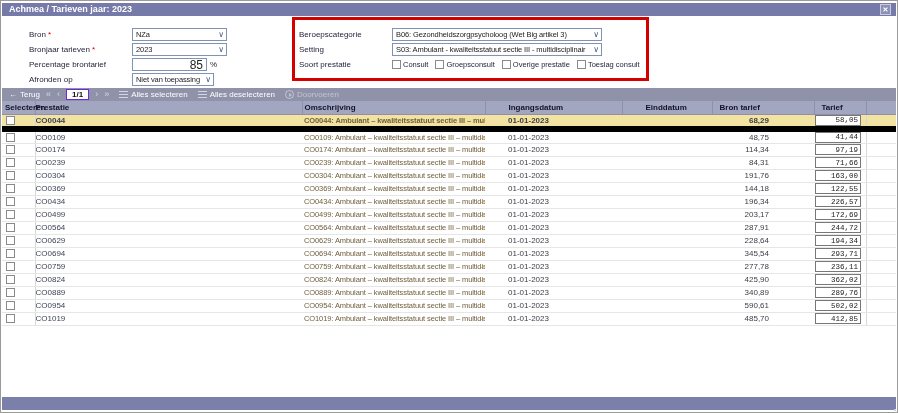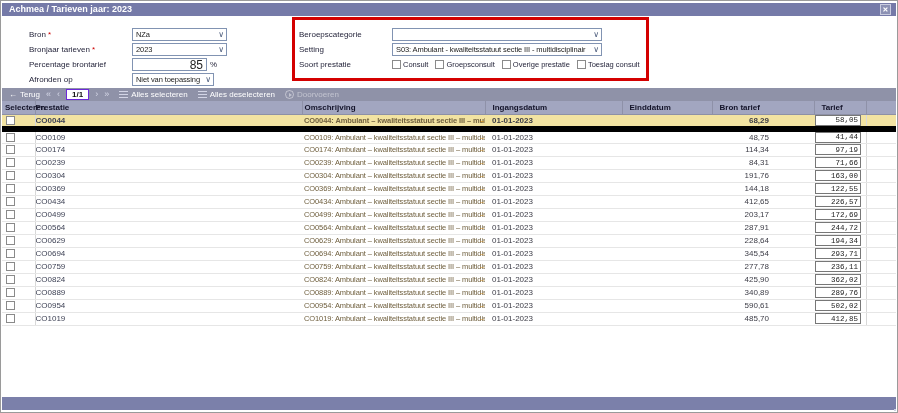--- a/index.html
+++ b/index.html
@@ -62,21 +62,21 @@
                 background:#fff; overflow:hidden; }
   table { border-collapse:collapse; table-layout:fixed; width:896px; }
   th { background:#a2a6c0; color:#14142a; font-size:8px; font-weight:bold; text-align:left;
        height:13px; padding:0; border-right:1px solid rgba(0,0,0,.12);
        border-bottom:1px solid #8d90a6; overflow:visible; white-space:nowrap; }
   td { height:13px; font-size:8px; color:#3c3c46; padding:0; white-space:nowrap;
        overflow:hidden; border-bottom:1px solid #e6e6e6; }
   th.h-sel { padding-left:3px; }
   th.h-code, td.c-code { }
   th.h-oms, td.c-oms { padding-left:2px; }
-  th.h-date, td.c-date { padding-left:7px;margin-top:8px; }
+  th.h-date, td.c-date { padding-left:23px;margin-top:8px; }
   th.h-bron { padding-left:7px; }
   td.c-bron { text-align:right; padding-right:45px; }
   th.h-tar { padding-left:7px; }
   td.c-sel { border-right:1px solid #d8d8d8; padding-left:4px; }
   td.c-tar { border-right:1px solid #d8d8d8; }
   td.c-code { color:#3f4356; }
   td.c-oms { color:#70603f; font-size:7.5px; letter-spacing:-0.1px; position:relative; }
   .trunc { position:absolute; right:1px; top:0; color:#e08a00; font-size:7px; }
   tr.selected td { background:#f2e3a2; font-weight:bold; border-bottom:6px solid #000000; }
   .tarief-input { width:46px; height:11px; margin:0 0 0 1px; border:1px solid #777;
@@ -118,20 +118,21 @@
     <span class="suffix" style="left:208px; top:42px;">%</span>
 
     <span class="f-label" style="left:27px; top:57px;">Afronden op</span>
     <div class="sel-box" style="left:130px; top:57px; width:82px;">
       <span>Niet van toepassing</span>
       <span class="sel-arrow">∨</span>
     </div>
 
     <span class="f-label" style="left:297px; top:12px;">Beroepscategorie</span>
     <div class="sel-box" style="left:390px; top:12px; width:210px;">
+      <span>B06: Gezondheidszorgpsycholoog (Wet Big artikel 3)</span>
       <span class="sel-arrow">∨</span>
     </div>
 
     <span class="f-label" style="left:297px; top:27px;">Setting</span>
     <div class="sel-box" style="left:390px; top:27px; width:210px;">
       <span>S03: Ambulant - kwaliteitsstatuut sectie III - multidisciplinair</span>
       <span class="sel-arrow">∨</span>
     </div>
 
     <span class="f-label" style="left:297px; top:42px;">Soort prestatie</span>
@@ -262,21 +263,21 @@
               <input class="tarief-input" value="122,55" style="">
             </td>
             <td></td>
           </tr>
           <tr class="">
             <td class="c-sel"><span class="cb"></span></td>
             <td class="c-code">CO0434</td>
             <td class="c-oms"><span>CO0434: Ambulant – kwaliteitsstatuut sectie III – multidisciplin</span><span class="trunc">‥</span></td>
             <td class="c-date">01-01-2023</td>
             <td class="c-date"></td>
-            <td class="c-bron">412,65</td>
+            <td class="c-bron">196,34</td>
             <td class="c-tar">
               <input class="tarief-input" value="226,57" style="">
             </td>
             <td></td>
           </tr>
           <tr class="">
             <td class="c-sel"><span class="cb"></span></td>
             <td class="c-code">CO0499</td>
             <td class="c-oms"><span>CO0499: Ambulant – kwaliteitsstatuut sectie III – multidisciplin</span><span class="trunc">‥</span></td>
             <td class="c-date">01-01-2023</td>

